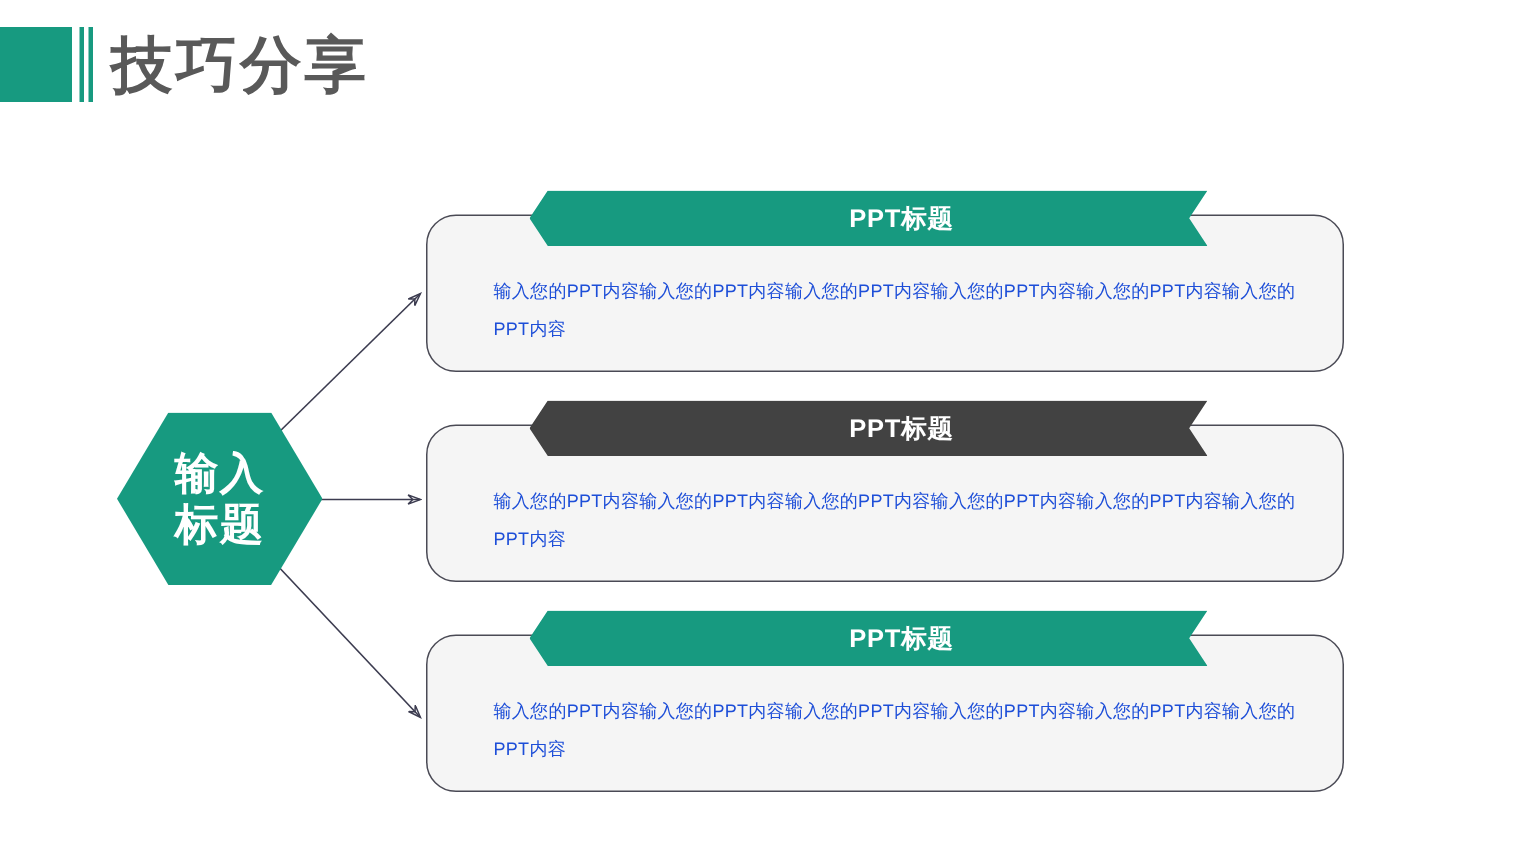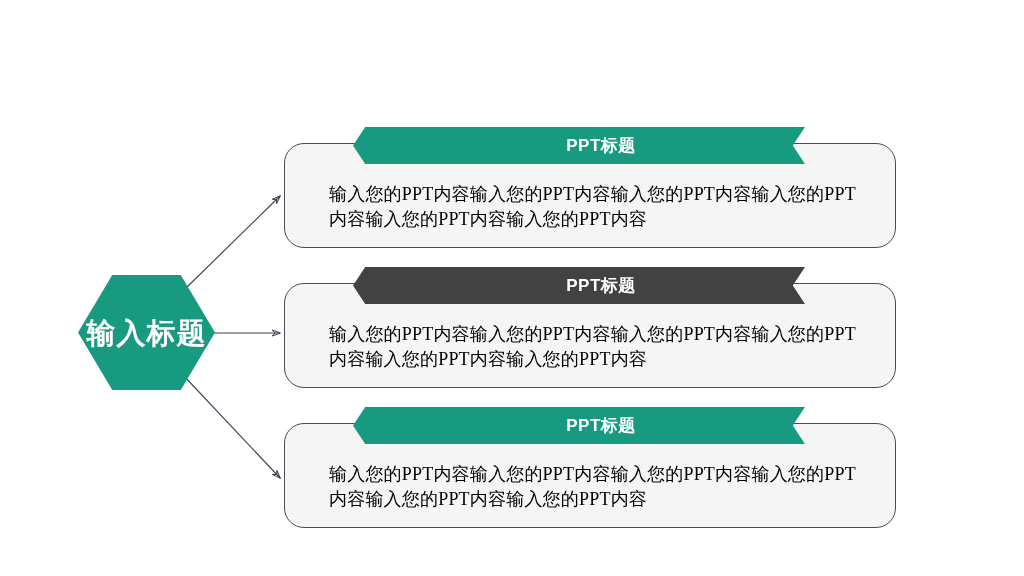--- a/index.html
+++ b/index.html
@@ -65,21 +65,21 @@
   #hexagon {
     position: absolute;
     left: 78px;
     top: 275px;
     width: 137px;
     height: 115px;
     background: #179a80;
     -webkit-clip-path: polygon(25% 0%, 75% 0%, 100% 50%, 75% 100%, 25% 100%, 0% 50%);
     clip-path: polygon(25% 0%, 75% 0%, 100% 50%, 75% 100%, 25% 100%, 0% 50%);
     display: flex;
-    flex-direction: row;
+    flex-direction: column;
     align-items: center;
     justify-content: center;
   }
   .hex-line {
     color: #ffffff;
     font-size: 29px;
     font-weight: bold;
     line-height: 34px;
     letter-spacing: 1px;
     text-align: center;
@@ -108,25 +108,24 @@
   }
   #card-1 { top: 143px; }
   #card-2 { top: 283px; }
   #card-3 { top: 423px; }
 
   .card-body {
     position: absolute;
     left: 44px;
     right: 24px;
     top: 38px;
-    font-size: 18px;
+    font-size: 12px;
     line-height: 25px;
-    color: #000000;
+    color: #1d4ed8;
     letter-spacing: 0.2px;
-    font-family: Liberation Serif, serif;
   }
 
   
   .banner {
     position: absolute;
     left: 353px;
     width: 452px;
     height: 37px;
     -webkit-clip-path: polygon(2.7% 0%, 100% 0%, 97.3% 50%, 100% 100%, 2.7% 100%, 0% 50%);
     clip-path: polygon(2.7% 0%, 100% 0%, 97.3% 50%, 100% 100%, 2.7% 100%, 0% 50%);
@@ -145,20 +144,26 @@
     letter-spacing: 0.5px;
     line-height: 37px;
     margin-left: 44px;
   }
 </style>
 </head>
 <body>
 
 <div id="slide">
 
+  <div id="title-bar">
+    <div class="title-block"></div>
+    <div class="title-stripe s1"></div>
+    <div class="title-stripe s2"></div>
+    <div id="page-title">技巧分享</div>
+  </div>
 
   <svg id="connectors" viewBox="0 0 1024 576" width="1024" height="576" xmlns="http://www.w3.org/2000/svg">
     <defs>
       <marker id="arrowhead" markerWidth="9" markerHeight="9" refX="7.6" refY="3.2" orient="auto" markerUnits="strokeWidth">
         <path d="M0.4,0.4 L8,3.2 L0.4,6 L3.2,3.2 Z" fill="none" stroke="#3c3c50" stroke-width="0.9"></path>
       </marker>
     </defs>
     <line x1="183" y1="291" x2="280" y2="196" stroke="#3c3c50" stroke-width="1.1" marker-end="url(#arrowhead)"></line>
     <line x1="212" y1="333" x2="280" y2="333" stroke="#3c3c50" stroke-width="1.1" marker-end="url(#arrowhead)"></line>
     <line x1="183" y1="375" x2="280" y2="478" stroke="#3c3c50" stroke-width="1.1" marker-end="url(#arrowhead)"></line>

